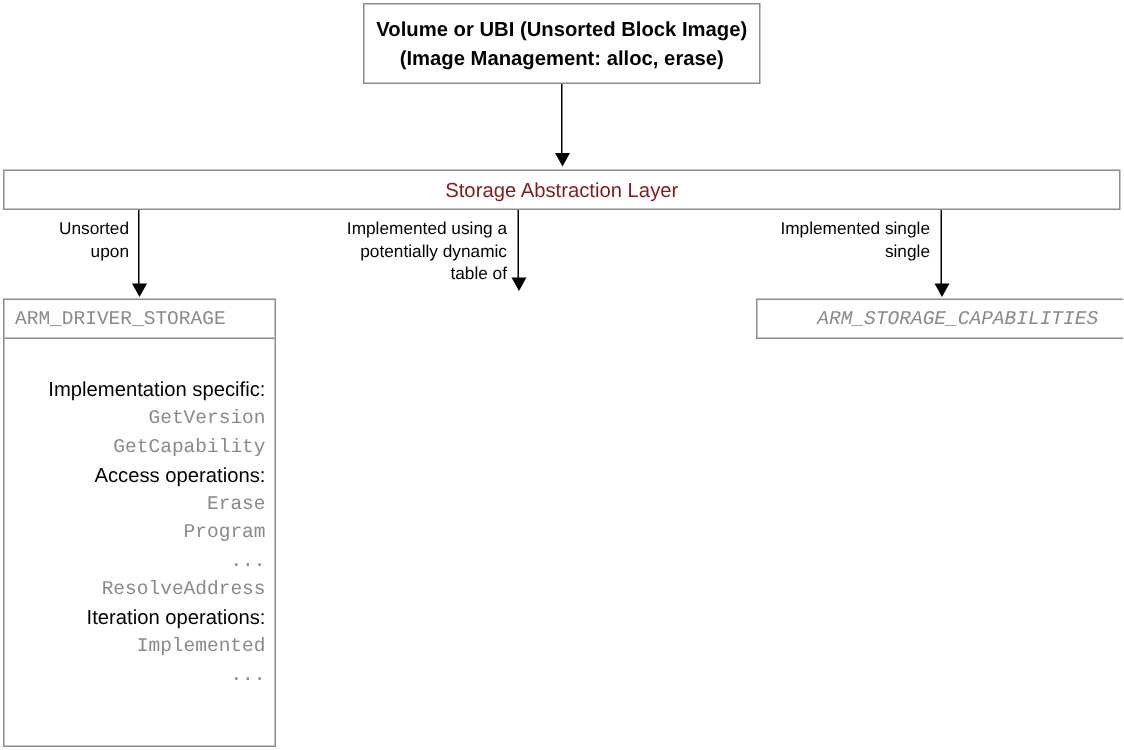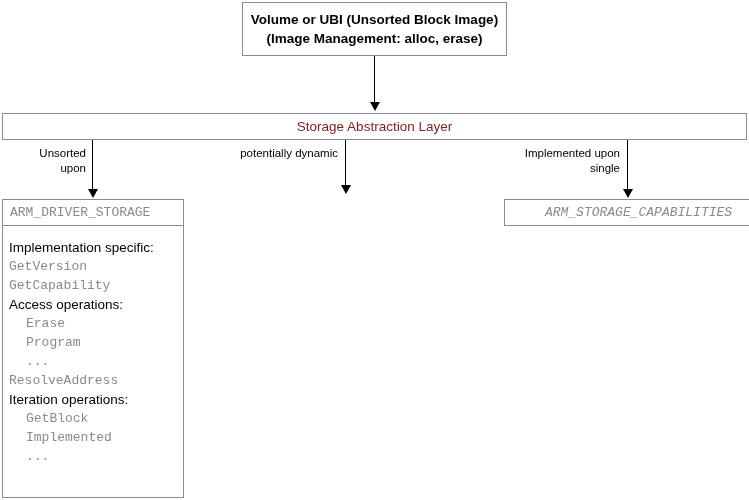--- a/index.html
+++ b/index.html
@@ -69,22 +69,23 @@
     color: #8a8a8a;
     white-space: pre;
     letter-spacing: 0px;
   }
   .struct-body {
     position: absolute;
     left: 0;
     right: 0;
     top: 27px;
     bottom: 0;
-    padding: 11px 6px 4px 6px;
+    padding: 23px 6px 4px 6px;
     box-sizing: border-box;
+    text-align: right;
   }
   .row {
     height: 19px;
     line-height: 19px;
     white-space: pre;
   }
   .row.sans {
     font-family: "Liberation Sans", sans-serif;
     font-size: 13.5px;
     color: #000000;
@@ -139,47 +140,48 @@
   </div>
 
   <div class="edge-label" style="left:0px; top:146px; width:86px;">
     <div>Unsorted</div>
     <div>upon</div>
   </div>
   <div class="conn-line" style="left:92px; top:140px; height:50px;"></div>
   <div class="conn-head" style="left:88px; top:189px;"></div>
 
   <div class="edge-label" style="left:190px; top:146px; width:148px;">
+    <div>Implemented using a</div>
     <div>potentially dynamic</div>
+    <div>table of</div>
   </div>
   <div class="conn-line" style="left:345px; top:140px; height:46px;"></div>
   <div class="conn-head" style="left:341px; top:185px;"></div>
 
   <div class="edge-label" style="left:470px; top:146px; width:150px;">
-    <div>Implemented upon</div>
+    <div>Implemented single</div>
     <div>single</div>
   </div>
   <div class="conn-line" style="left:627px; top:140px; height:50px;"></div>
   <div class="conn-head" style="left:623px; top:189px;"></div>
 
   <div class="box" style="left:2px; top:199px; width:182px; height:299px;">
     <div class="struct-header left-align">
       <span class="mono">ARM_DRIVER_STORAGE</span>
     </div>
     <div class="struct-body">
       <div class="row sans">Implementation specific:</div>
       <div class="row code">GetVersion</div>
       <div class="row code">GetCapability</div>
       <div class="row sans">Access operations:</div>
       <div class="row code indent">Erase</div>
       <div class="row code indent">Program</div>
       <div class="row code indent">...</div>
       <div class="row code">ResolveAddress</div>
       <div class="row sans">Iteration operations:</div>
-      <div class="row code indent">GetBlock</div>
       <div class="row code indent">Implemented</div>
       <div class="row code indent">...</div>
     </div>
   </div>
 
 
   <div class="box box-center-text" style="left:504px; top:199px; width:269px; height:27px;font-style:italic;">
     <span class="mono">ARM_STORAGE_CAPABILITIES</span>
   </div>
 

